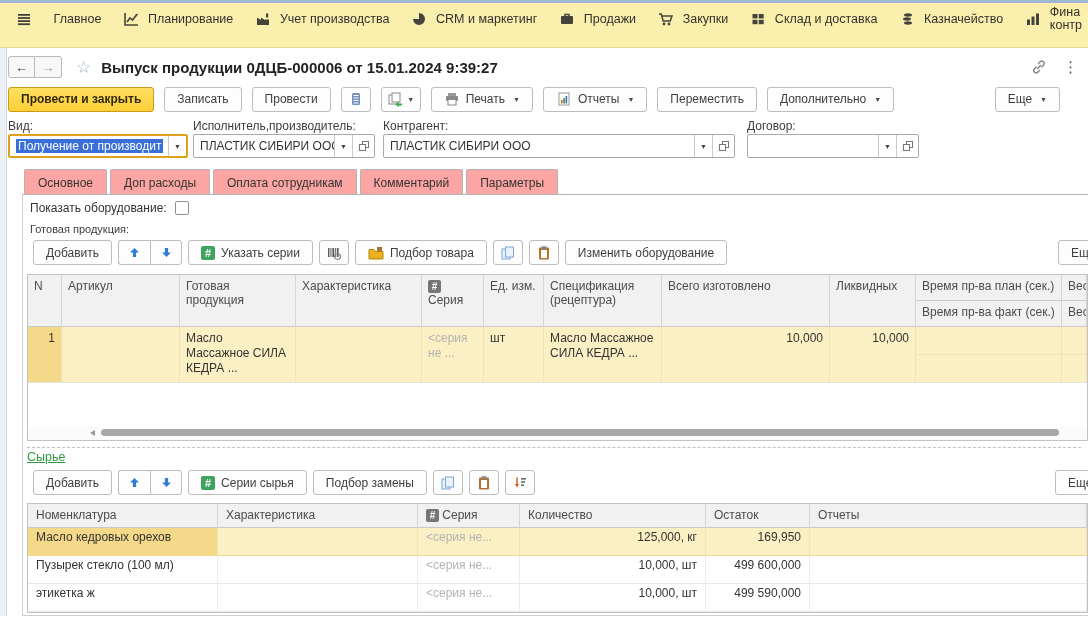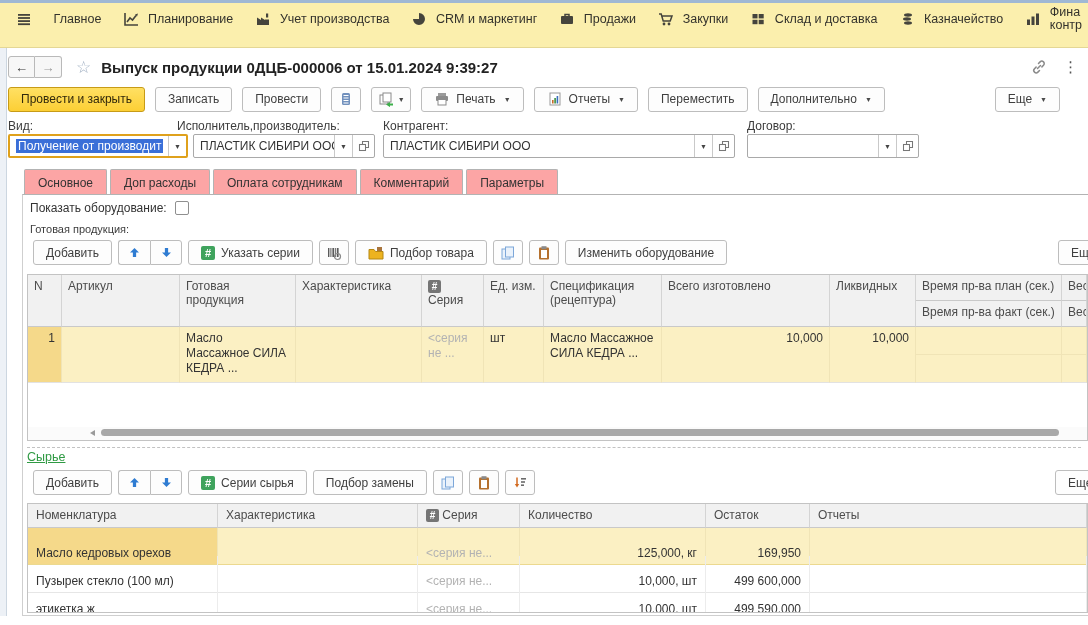--- a/index.html
+++ b/index.html
@@ -22,21 +22,21 @@
   .navbtn{width:27px;height:22px;border:1px solid #b9b9b9;background:#f7f7f7;border-radius:3px 0 0 3px;display:flex;align-items:center;justify-content:center;font-size:13px}
   .navbtn.fwd{border-left:none;border-radius:0 3px 3px 0;color:#9a9a9a}
   .star{font-size:17px;color:#a3b2c4;margin:0 10px 0 14px}
   .doc-title{font-size:15px;font-weight:bold;color:#222}
   .title-right{margin-left:auto;display:flex;align-items:center;gap:16px;padding-right:2px}
   .dots{font-size:15px;color:#555;letter-spacing:0}
 
   
   .cmdbar{position:absolute;top:86px;left:8px;width:1072px;height:26px;display:flex;align-items:center;gap:10px}
   .btn{display:inline-flex;align-items:center;gap:6px;height:25px;padding:0 12px;background:#fdfdfd;border:1px solid #bdbdbd;border-radius:3px;font-size:12px;color:#3f3f3f;white-space:nowrap;cursor:default}
-  .btn.primary{background:linear-gradient(#ffe063,#fccf35);border-color:#c79b17;font-weight:normal;color:#32290b}
+  .btn.primary{background:linear-gradient(#ffe063,#fccf35);border-color:#c79b17;font-weight:bold;color:#32290b}
   .ibtn{padding:0;width:30px;justify-content:center}
   .ibtn.wide{width:40px;gap:2px}
   .crt{font-size:7px;color:#4a4a4a;margin-left:2px}
   .more-cmd{margin-left:auto;margin-right:20px}
 
   
   .flabel{position:absolute;top:119px;font-size:12px;color:#3c3c3c;white-space:nowrap}
   .fld{position:absolute;top:134px;height:24px;border:1px solid #a9a9a9;border-radius:2px;background:#fff;display:flex;align-items:stretch}
   .fld .val{flex:1;display:flex;align-items:center;padding:0 6px;white-space:nowrap;overflow:hidden}
   .fld .dd{width:18px;border-left:1px solid #c9c9c9;display:flex;align-items:center;justify-content:center;font-size:7px;color:#444}
@@ -78,21 +78,21 @@
   .pfill{grid-column:1/-1;grid-row:5;background:#fff}
   .pscroll{grid-column:1/-1;grid-row:6;position:relative;background:#fbfbfb}
   .sthumb{position:absolute;left:73px;top:2px;width:958px;height:7px;background:#a8a8a8;border-radius:4px}
   .sarrow{position:absolute;left:62px;top:3px;width:0;height:0;border-top:3px solid transparent;border-bottom:3px solid transparent;border-right:5px solid #9a9a9a}
 
   .dashed-sep{position:absolute;left:27px;top:447px;width:1054px;border-top:1px dashed #c2c2c2}
 
   
   .mtable{position:absolute;left:27px;top:503px;width:1061px;display:grid;grid-template-columns:190px 200px 102px 186px 104px minmax(50px,1fr);grid-template-rows:24px 28px 28px 28px;border:1px solid #c3c3c3;background:#fff;overflow:hidden}
   .mh{background:#f1f1f1;border-right:1px solid #d4d4d4;border-bottom:1px solid #c9c9c9;padding:4px 8px;color:#4c4c4c;white-space:nowrap;overflow:hidden}
-  .mc{padding:18px 8px;border-right:1px solid #ececec;border-bottom:1px solid #e6e6e6;white-space:nowrap;overflow:hidden}
+  .mc{padding:2px 8px;border-right:1px solid #ececec;border-bottom:1px solid #e6e6e6;white-space:nowrap;overflow:hidden}
   .mc.hl{background:#fbf0c3;border-right-color:#f0e4b6;border-bottom-color:#ecd98f}
   .mc.hl.cur{background:#f5d98a}
 </style>
 </head>
 <body>
 
 <div class="menubar">
   <span class="ico">
     <svg viewBox="0 0 16 16">
         <g fill="#45443c">
@@ -261,21 +261,21 @@
 </div>
 
 <div class="flabel" style="left:8px">Вид:</div>
 <div class="fld focus" style="left:8px;width:180px">
   <div class="val">
       <span class="sel">Получение от производит</span>
     </div>
   <div class="dd">▼</div>
 </div>
 
-<div class="flabel" style="left:177px">Исполнитель,производитель:</div>
+<div class="flabel" style="left:193px">Исполнитель,производитель:</div>
 <div class="fld" style="left:193px;width:182px">
   <div class="val">ПЛАСТИК СИБИРИ ООО</div>
   <div class="dd">▼</div>
   <div class="op">
       <svg class="ico" style="width:12px;height:12px" viewBox="0 0 16 16">
         <rect x="2" y="6" width="8" height="8" fill="#fff" stroke="#777" stroke-width="1.4"></rect>
         <path d="M6 6V2h8v8h-4" fill="none" stroke="#777" stroke-width="1.4"></path>
       </svg>
     </div>
 </div>

